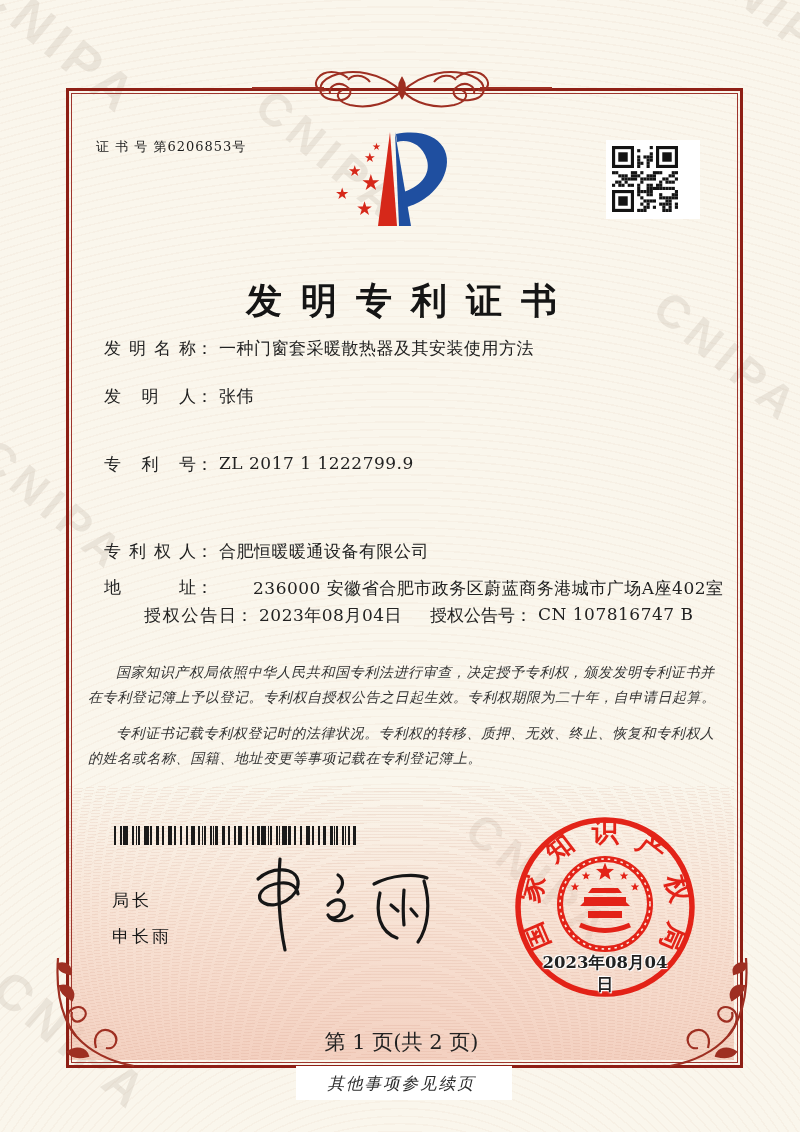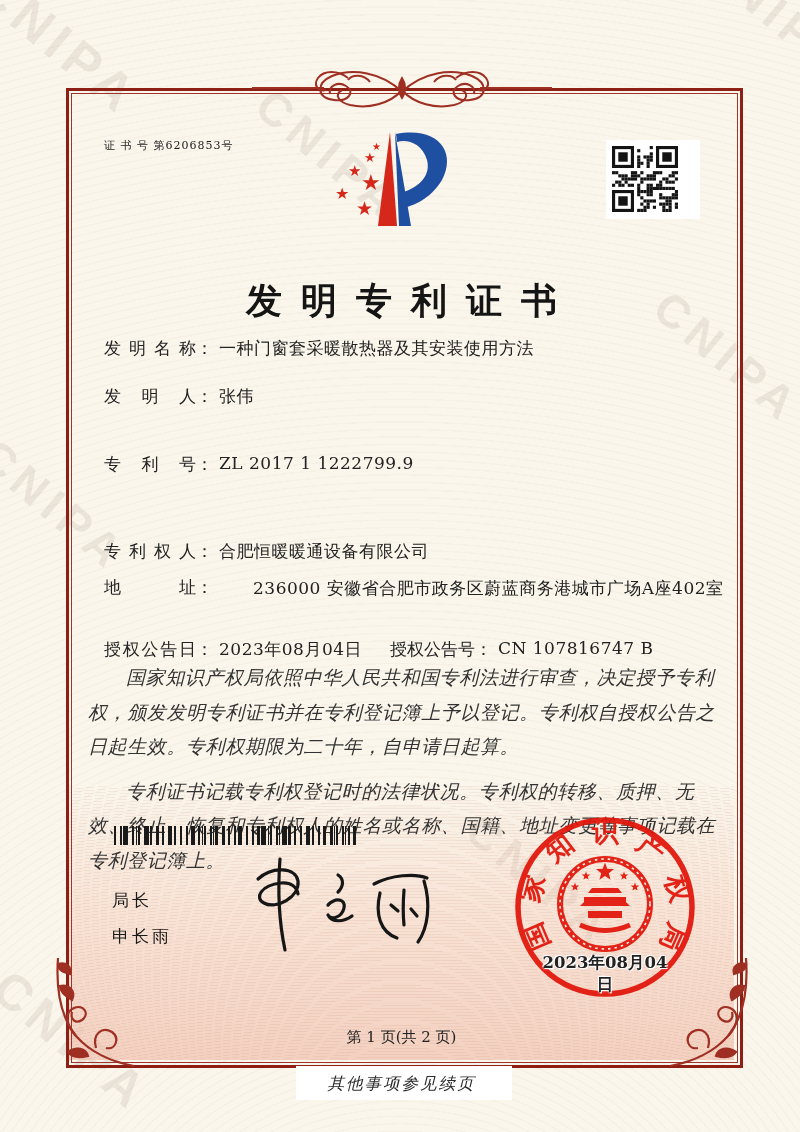--- a/index.html
+++ b/index.html
@@ -13,59 +13,59 @@
   
   .pink-band{position:absolute;left:69px;top:786px;width:665px;height:274px;z-index:1;pointer-events:none;
     background:
       repeating-radial-gradient(150% 130% at 50% 170%, rgba(186,105,78,0.10) 0 2px, rgba(0,0,0,0) 2px 8px),
       linear-gradient(180deg, rgba(246,215,198,0) 0%, rgba(245,206,188,0.45) 45%, rgba(241,196,178,0.75) 100%);}
   
   .frame{position:absolute;left:66px;top:88px;width:671px;height:974px;border:3.5px solid #8e1f15;z-index:2;}
   .frame::before{content:'';position:absolute;inset:2px;border:1.4px solid #9e352c;}
   .ornament{position:absolute;z-index:3;}
   
-  .cert-no{position:absolute;left:104px;top:138px;z-index:4;font-size:11px;color:#1c1c1c;letter-spacing:1px;}
+  .cert-no{position:absolute;left:96px;top:138px;z-index:4;font-size:13px;color:#1c1c1c;letter-spacing:1px;}
   .logo{position:absolute;left:324px;top:126px;width:155px;height:112px;z-index:4;}
   .logo .star{position:absolute;color:#d6281a;line-height:1;}
   .qr-box{position:absolute;left:606px;top:140px;width:94px;height:79px;background:#fff;z-index:4;}
   .qr-box svg{margin:6px 0 0 6px;}
   .title{position:absolute;left:66px;top:237px;width:671px;text-align:center;z-index:4;
          font-size:36px;font-weight:bold;color:#151515;letter-spacing:19px;text-indent:19px;margin-top:40px;}
   
   .frow{position:absolute;left:104px;z-index:4;font-size:17px;color:#222;white-space:nowrap;}
   .flabel{display:inline-block;width:92px;text-align:justify;text-align-last:justify;vertical-align:top;}
   .fcolon{vertical-align:top;}
   .fvalue{margin-left:6px;vertical-align:top;letter-spacing:0.5px;}
   .frow.addr{white-space:normal;display:flex;}
   .frow.addr .fvalue{width:488px;line-height:25px;margin-left:40px;}
   .grant2{position:absolute;left:286px;top:0;}
   
   .paras{position:absolute;left:88px;top:660px;width:632px;z-index:4;}
-  .paras p{margin:0 0 10px 0;font-size:19px;font-style:italic;line-height:1.82;color:#333;
+  .paras p{margin:0 0 10px 0;font-size:14px;font-style:italic;line-height:1.82;color:#333;
            text-indent:2em;letter-spacing:0.6px;}
   
   .barcode{position:absolute;left:114px;top:826px;width:242px;height:19px;z-index:4;
     background-image:
       repeating-linear-gradient(90deg,#1a1a1a 0 2px,rgba(0,0,0,0) 2px 6px),
       repeating-linear-gradient(90deg,#1a1a1a 0 1px,rgba(0,0,0,0) 1px 11px),
       repeating-linear-gradient(90deg,rgba(0,0,0,0) 0 9px,#1a1a1a 9px 12px,rgba(0,0,0,0) 12px 23px);}
   
   .signer-title{position:absolute;left:112px;top:889px;z-index:4;font-family:"Liberation Sans",sans-serif;
     font-size:17px;color:#1a1a1a;letter-spacing:3px;}
   .signer-name{position:absolute;left:112px;top:925px;z-index:4;font-family:"Liberation Sans",sans-serif;
     font-size:17px;color:#1a1a1a;letter-spacing:3px;}
   .signature{position:absolute;left:228px;top:853px;z-index:4;}
   
   .seal{position:absolute;left:510px;top:812px;width:190px;height:190px;z-index:5;}
   .seal-date{position:absolute;left:538px;top:952px;width:134px;z-index:6;text-align:center;
     font-size:16.5px;font-weight:bold;color:#222;
     text-shadow:0 0 2px #fff,0 0 3px #fff,1px 1px 0 #fff,-1px -1px 0 #fff;}
   
   .page-num{position:absolute;left:66px;top:1028px;width:671px;text-align:center;z-index:4;
-    font-size:15px;color:#222;}
+    font-size:21px;color:#222;}
   .note-box{position:absolute;left:296px;top:1066px;width:216px;height:34px;background:#ffffff;z-index:5;}
   .note{position:absolute;left:66px;top:1073px;width:671px;text-align:center;z-index:6;
     font-size:16.5px;font-style:italic;color:#2b2b2b;letter-spacing:2px;}
 </style>
 </head>
 <body>
 
 <div class="page">
 
   <div class="wm" style="left:-38px;top:12px;font-size:52px;">CNIPA</div>
@@ -288,21 +288,21 @@
     <span class="flabel">专利号</span><span class="fcolon">：</span><span class="fvalue">ZL 2017 1 1222799.9</span>
   </div>
   <div class="frow" style="top:540px;">
     <span class="flabel">专利权人</span><span class="fcolon">：</span><span class="fvalue">合肥恒暖暖通设备有限公司</span>
   </div>
   <div class="frow addr" style="top:576px;justify-content:flex-end;">
     <span class="flabel">地址</span>
       <span class="fcolon">：</span>
       <span class="fvalue">236000 安徽省合肥市政务区蔚蓝商务港城市广场A座402室</span>
   </div>
-  <div class="frow" style="top:638px;">
+  <div class="frow" style="top:604px;margin-left:40px;">
     <span class="flabel">授权公告日</span><span class="fcolon">：</span><span class="fvalue">2023年08月04日</span>
     <span class="grant2">
       <span>授权公告号</span><span>：</span><span class="fvalue">CN 107816747 B</span>
     </span>
   </div>
 
   <div class="paras">
     <p>国家知识产权局依照中华人民共和国专利法进行审查，决定授予专利权，颁发发明专利证书并在专利登记簿上予以登记。专利权自授权公告之日起生效。专利权期限为二十年，自申请日起算。</p>
     <p>专利证书记载专利权登记时的法律状况。专利权的转移、质押、无效、终止、恢复和专利权人的姓名或名称、国籍、地址变更等事项记载在专利登记簿上。</p>
   </div>

